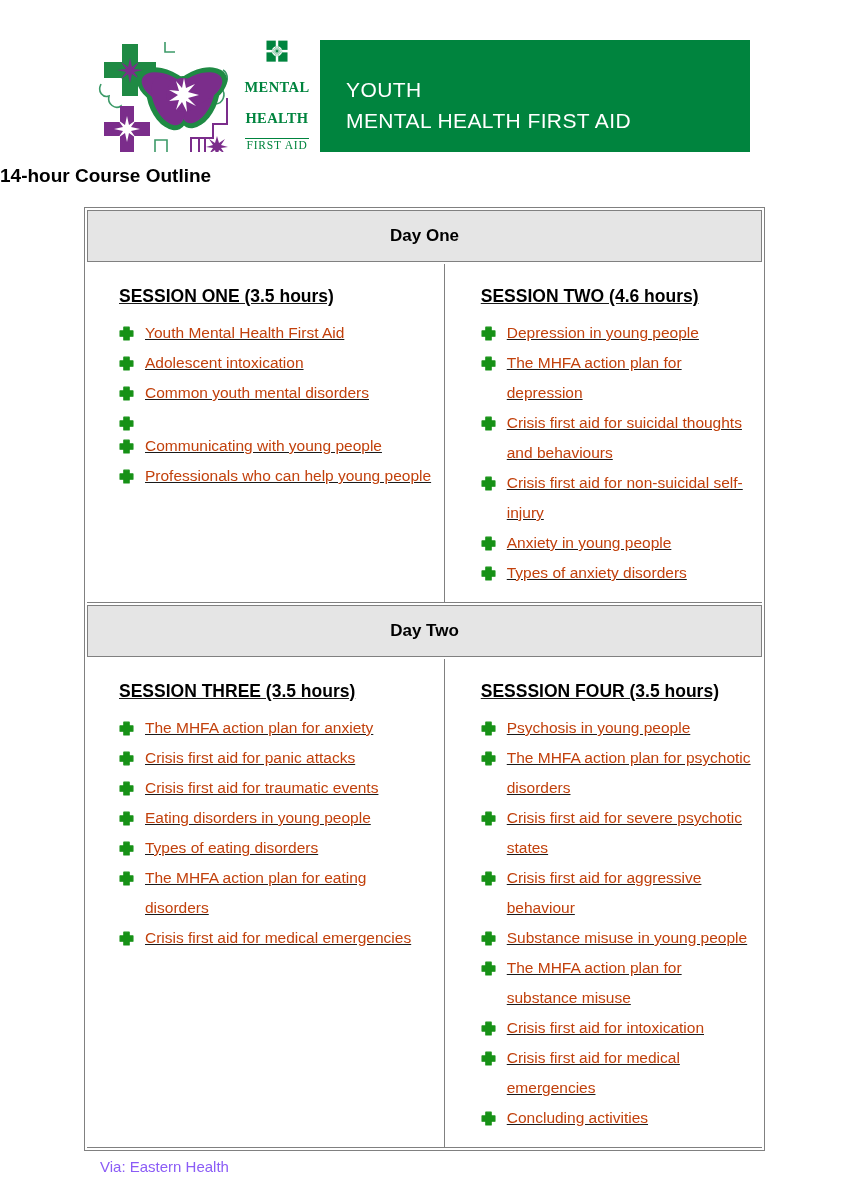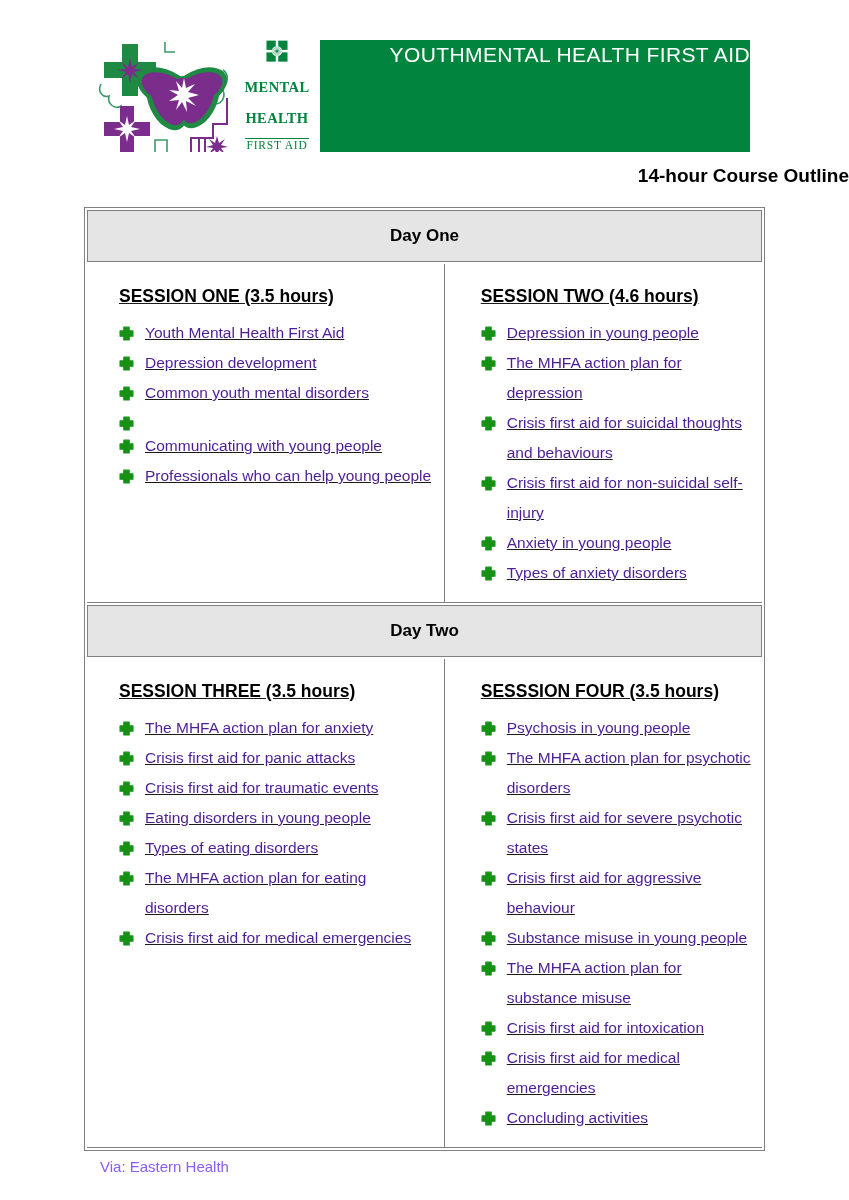--- a/index.html
+++ b/index.html
@@ -42,37 +42,37 @@
   .logo-mhfa-text .l1, .logo-mhfa-text .l2 {
     display: block; font-weight: bold; font-size: 14.5px; letter-spacing: 0.4px;
   }
   .logo-mhfa-text .l2 { border-bottom: 1.5px solid #00843e; padding-bottom: 12px; margin-top: 16px; }
   .logo-mhfa-text .l3 { display: block; font-size: 11.5px; letter-spacing: 0.8px; margin-top: 1px; }
   .banner {
     background: #00843e;
     width: 430px;
     margin-left: 4px;
     display: flex;
-    flex-direction: row;
+    flex-direction: column;
     justify-content: flex-end;
     padding: 0 0 16px 26px;
     flex: 0 0 auto;
   }
   .banner .bline {
     color: #ffffff;
     font-size: 21px;
     line-height: 1.45;
     letter-spacing: 0.4px;
     font-weight: 400;
   }
 
   
   .doc-title {
     margin-top: 13px;
-    text-align: right;
+    text-align: left;
     font-size: 19px;
     font-weight: bold;
     color: #000000;
   }
 
   
   .outline {
     margin: 20px 0 0 84px;
     width: 681px;
     border: 1px solid #808080;
@@ -107,21 +107,21 @@
     font-weight: bold;
     color: #000000;
     margin-bottom: 11px;
   }
   ul.topic-list { list-style: none; }
   ul.topic-list li {
     display: flex;
     align-items: flex-start;
     font-size: 15.5px;
     line-height: 30px;
-    color: #4c1d95;
+    color: #c2410c;
   }
   .bullet-svg {
     flex: 0 0 auto;
     width: 15px;
     height: 15px;
     margin: 8px 11px 0 0;
   }
   .item-text { display: block; }
 
   
@@ -225,21 +225,21 @@
             <li>
             <svg class="bullet-svg" viewBox="0 0 16 16" xmlns="http://www.w3.org/2000/svg">
                 <path d="M5.2 1.2 h5.6 v4 h4 v5.6 h-4 v4 h-5.6 v-4 h-4 v-5.6 h4 z" stroke="#169116" stroke-width="1.4" stroke-linejoin="round" fill="#169116"></path>
               </svg>
             <span class="item-text">Youth Mental Health First Aid</span>
           </li>
             <li>
             <svg class="bullet-svg" viewBox="0 0 16 16" xmlns="http://www.w3.org/2000/svg">
                 <path d="M5.2 1.2 h5.6 v4 h4 v5.6 h-4 v4 h-5.6 v-4 h-4 v-5.6 h4 z" stroke="#169116" stroke-width="1.4" stroke-linejoin="round" fill="#169116"></path>
               </svg>
-            <span class="item-text">Depression development</span>
+            <span class="item-text">Adolescent intoxication</span>
           </li>
             <li>
             <svg class="bullet-svg" viewBox="0 0 16 16" xmlns="http://www.w3.org/2000/svg">
                 <path d="M5.2 1.2 h5.6 v4 h4 v5.6 h-4 v4 h-5.6 v-4 h-4 v-5.6 h4 z" stroke="#169116" stroke-width="1.4" stroke-linejoin="round" fill="#169116"></path>
               </svg>
             <span class="item-text">Common youth mental disorders</span>
           </li>
             <li>
             <svg class="bullet-svg" viewBox="0 0 16 16" xmlns="http://www.w3.org/2000/svg">
                 <path d="M5.2 1.2 h5.6 v4 h4 v5.6 h-4 v4 h-5.6 v-4 h-4 v-5.6 h4 z" stroke="#169116" stroke-width="1.4" stroke-linejoin="round" fill="#169116"></path>

